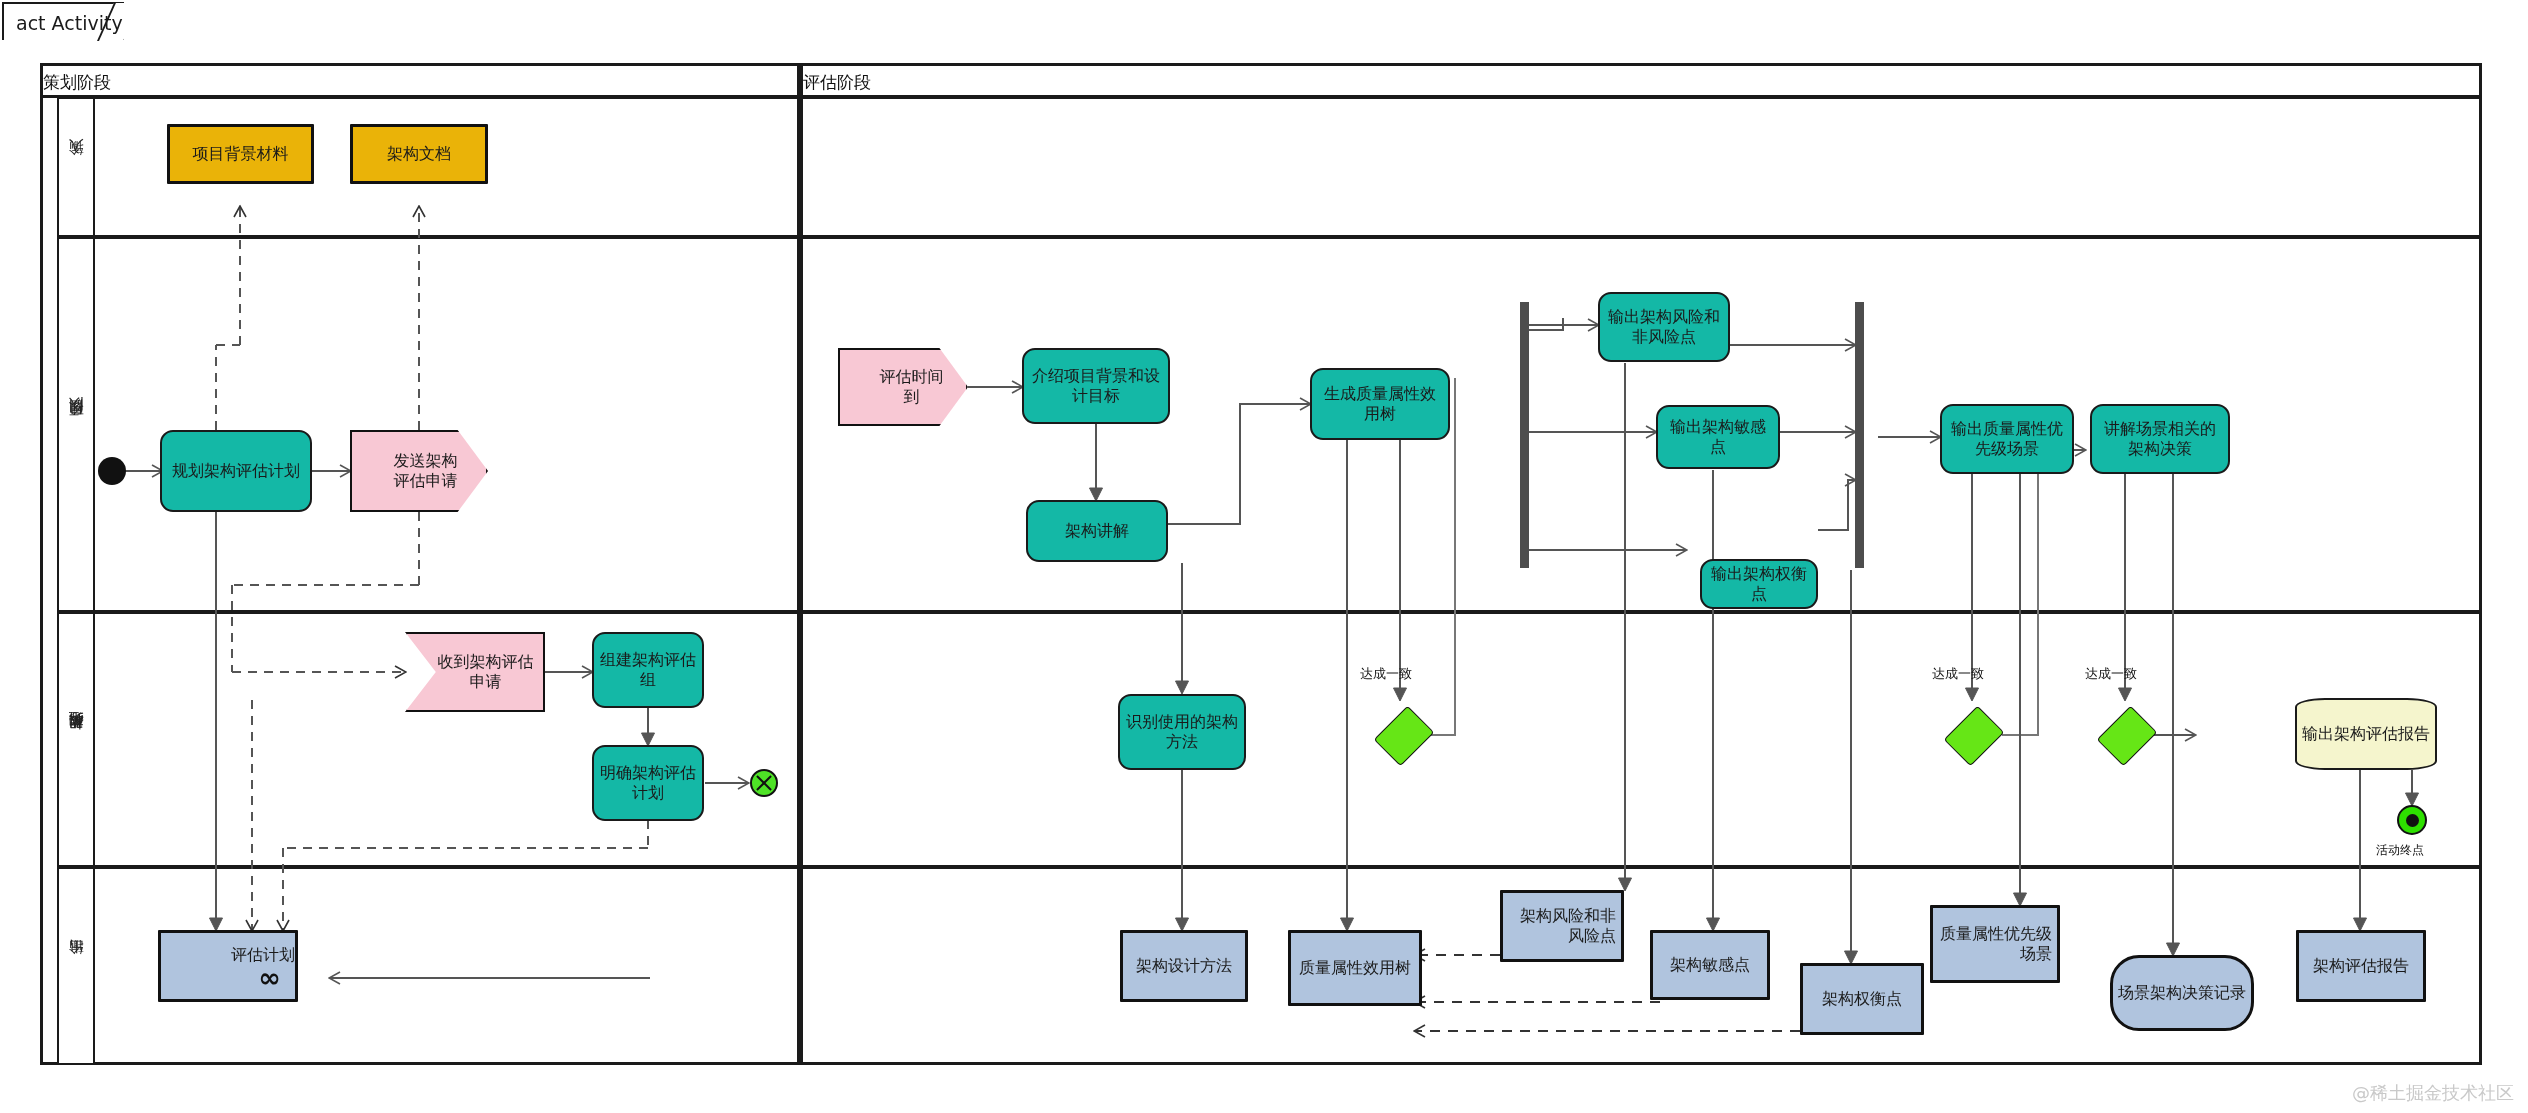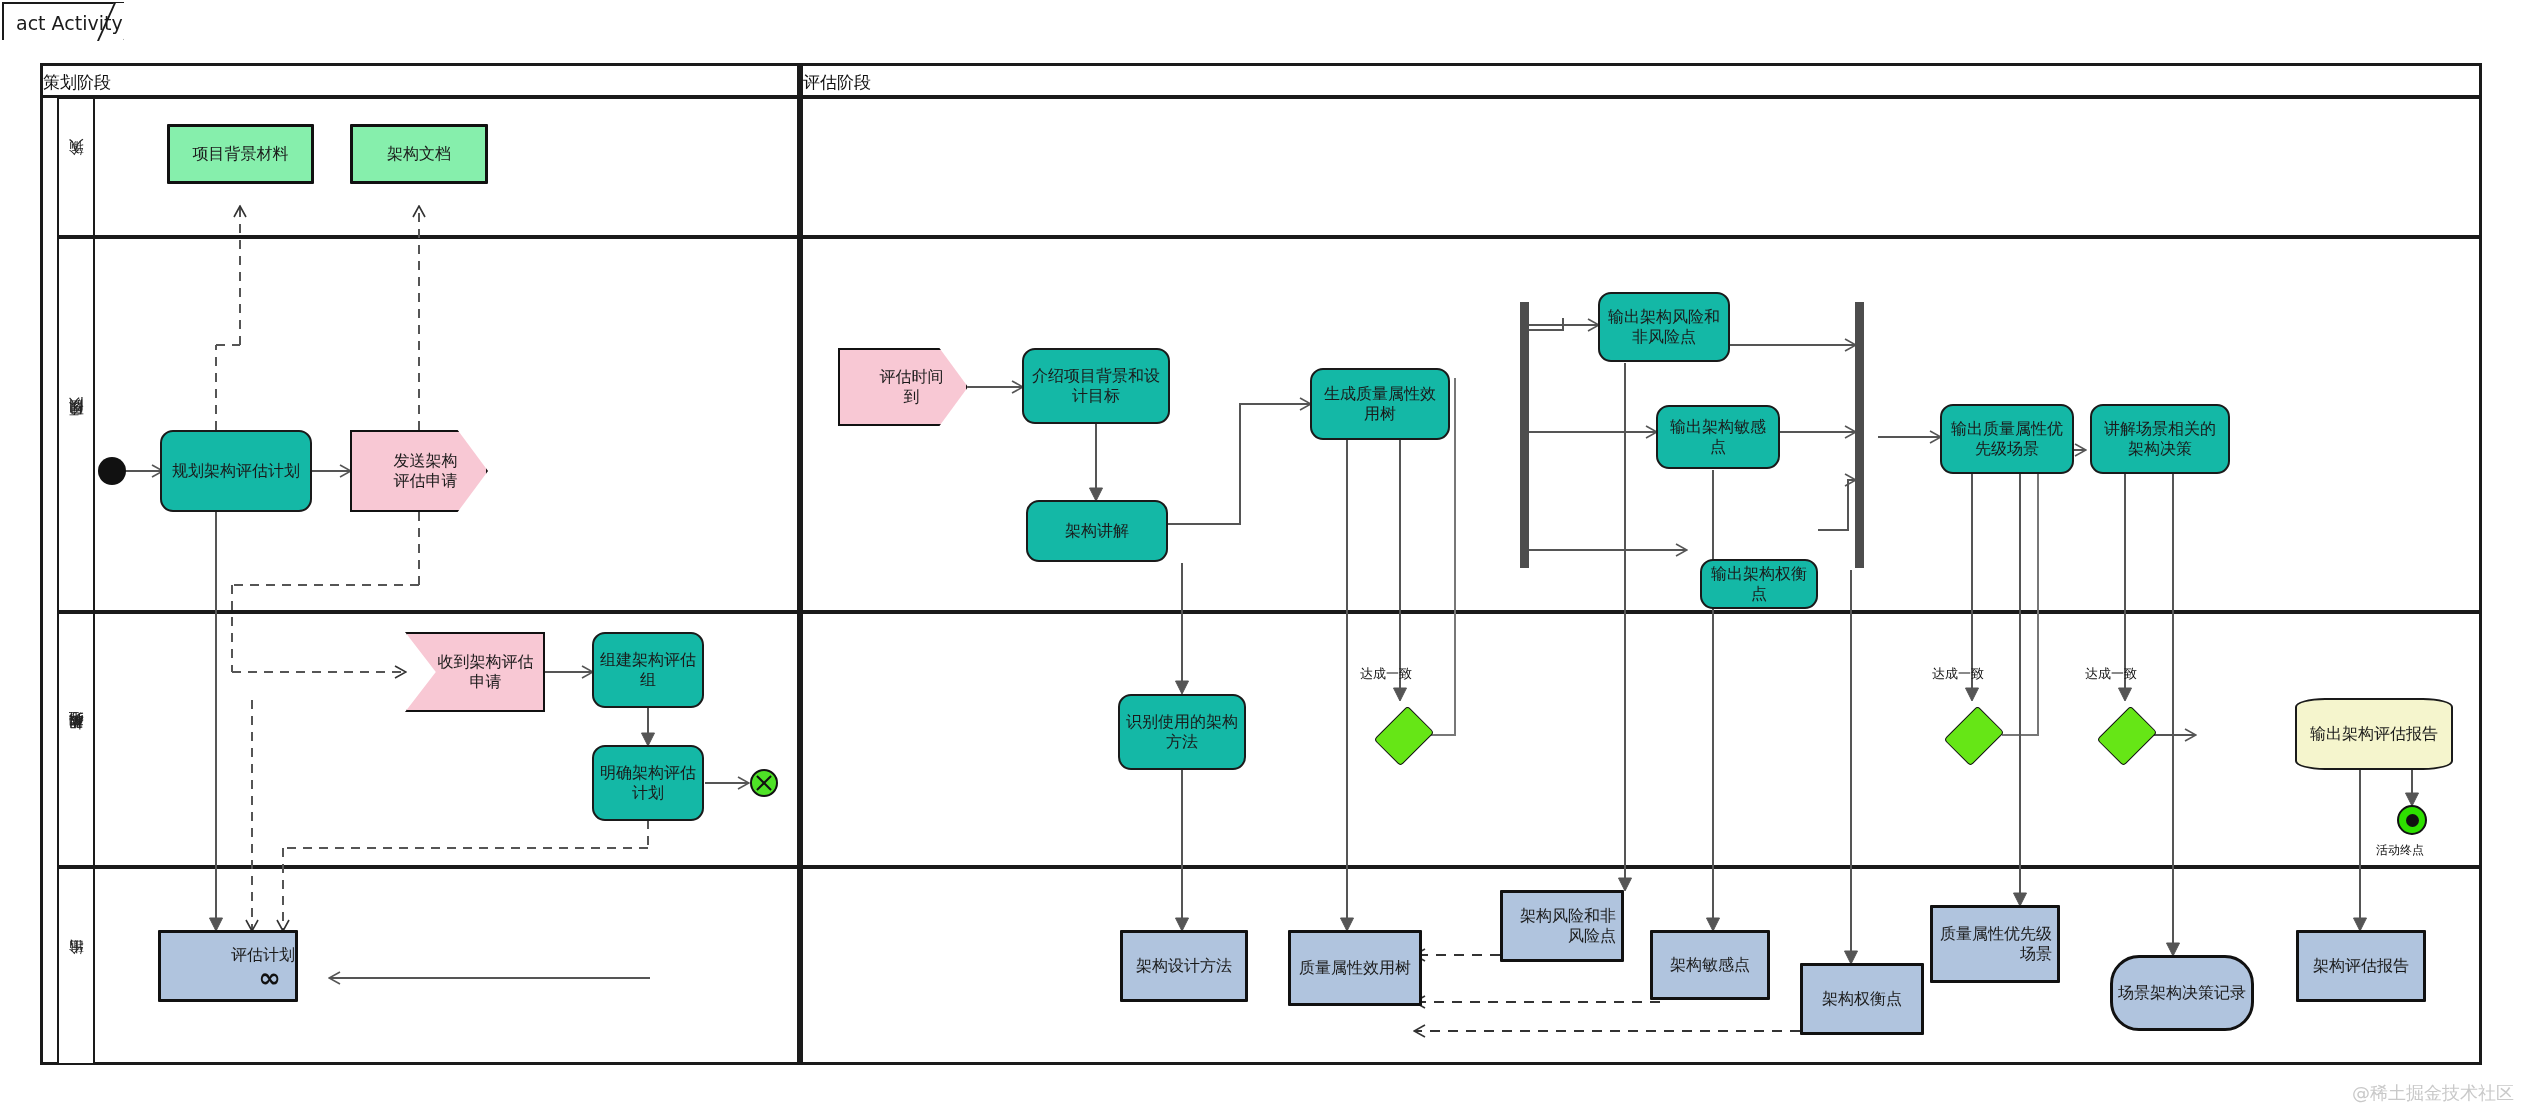--- a/index.html
+++ b/index.html
@@ -102,21 +102,21 @@
     border: 2.5px solid #1a1a1a;
     border-radius: 13px;
   }
   .obj {
     background: #b0c4de;
     border: 3px solid #111;
     border-radius: 1px;
     text-align: right;
   }
   .obj-in {
-    background: #86efac;
+    background: #eab308;
     border: 3px solid #111;
     border-radius: 1px;
   }
   .obj-multi { position: relative; }
   .obj-multi .multi-mark {
     position: absolute;
     right: 14px; bottom: 8px;
     font-size: 27px;
     font-weight: bold;
     line-height: 1;
@@ -461,21 +461,21 @@
   </div>
 
   <div class="node act" style="left:1940px; top:404px; width:134px; height:70px;">
     <span>输出质量属性优先级场景</span>
   </div>
 
   <div class="node act" style="left:2090px; top:404px; width:140px; height:70px;">
     <span>讲解场景相关的架构决策</span>
   </div>
 
-  <div class="node doc-node" style="left:2295px; top:698px; width:158px; height:72px;">
+  <div class="node doc-node" style="left:2295px; top:698px; width:142px; height:72px;">
     <span>输出架构评估报告</span>
   </div>
 
   <div class="diamond" style="left:1385px; top:712px; width:38px; height:48px; border-radius:4px;"></div>
   <div class="edge-label" style="left:1360px; top:665px;">达成一致</div>
 
   <div class="diamond" style="left:1955px; top:712px; width:38px; height:48px; border-radius:4px;"></div>
   <div class="edge-label" style="left:1932px; top:665px;">达成一致</div>
 
   <div class="diamond" style="left:2108px; top:712px; width:38px; height:48px; border-radius:4px;"></div>

